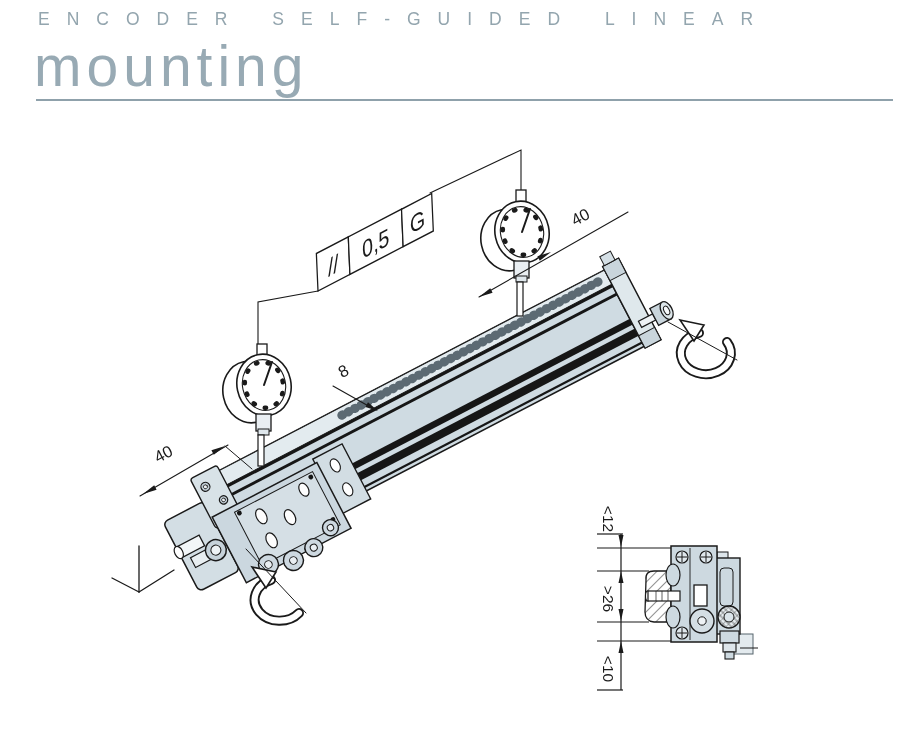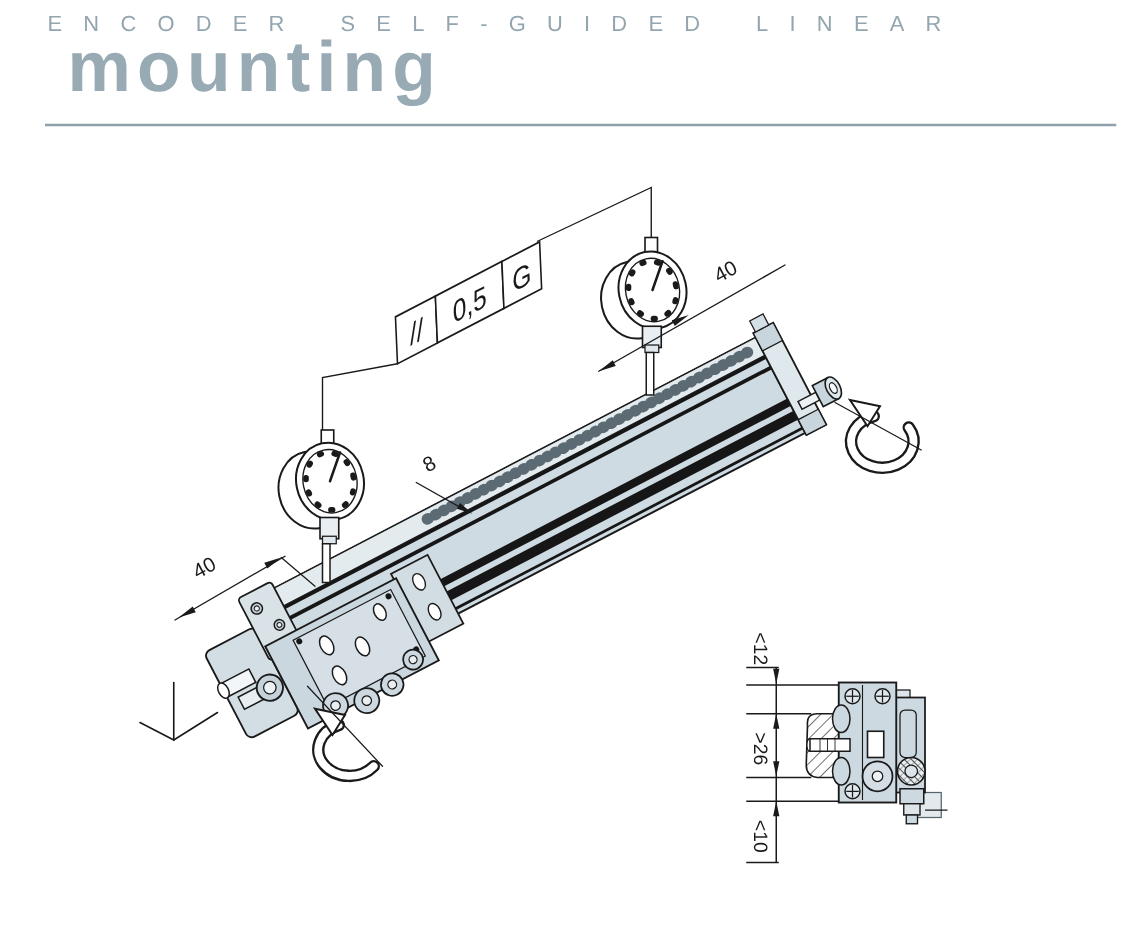--- a/index.html
+++ b/index.html
@@ -1,21 +1,21 @@
 <!DOCTYPE html>
 <html><head>
 <meta charset="utf-8">
 <style>
   html,body{margin:0;padding:0;background:#ffffff;}
   body{width:907px;height:742px;position:relative;overflow:hidden;
        font-family:"Liberation Sans",sans-serif;}
   .eyebrow{position:absolute;left:38px;top:9px;font-size:17.5px;font-weight:400;
            color:#93a5ae;letter-spacing:17px;word-spacing:6px;white-space:nowrap;}
-  .title{position:absolute;left:34px;top:21px;font-size:57px;font-weight:700;
-         color:#98aab4;letter-spacing:5px;margin-left:20px;}
+  .title{position:absolute;left:34px;top:33px;font-size:57px;font-weight:400;
+         color:#98aab4;letter-spacing:5px;}
   .rule{position:absolute;left:36px;top:99px;width:857px;height:2px;background:#8fa1ab;}
   svg{position:absolute;left:0;top:0;}
   svg text{font-family:"Liberation Sans",sans-serif;fill:#1a1a1a;}
   .dimtext{font-size:16.5px;}
   .dettext{font-size:15.5px;}
   .frametext{font-size:22px;}
 </style>
 </head>
 <body>
 

